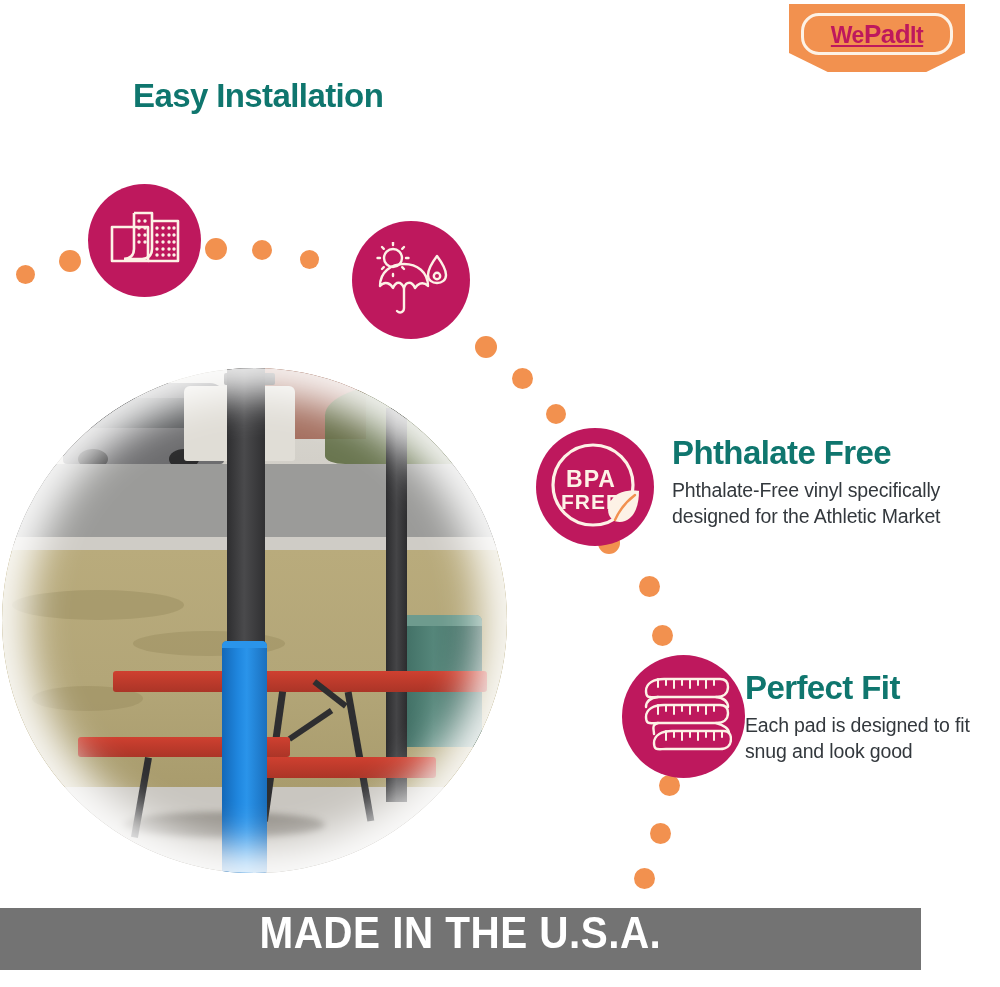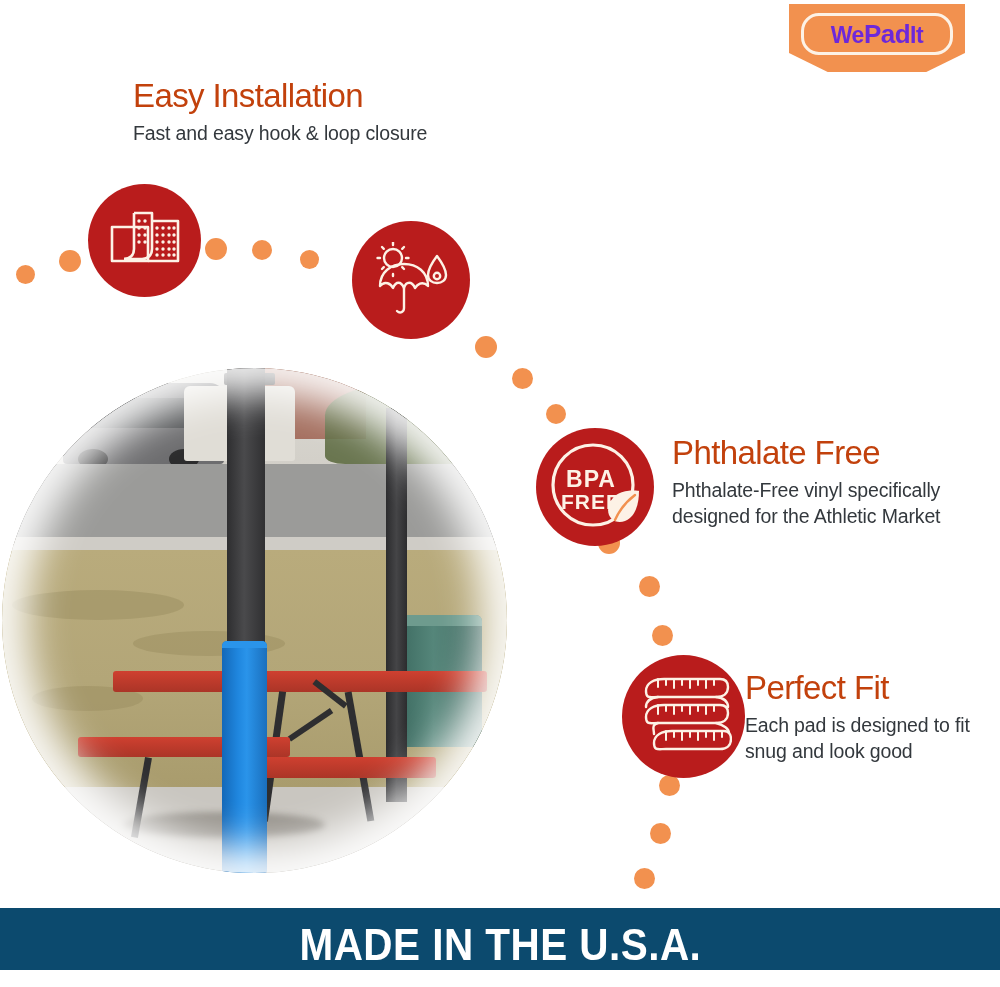--- a/index.html
+++ b/index.html
@@ -42,34 +42,35 @@
     border: 3px solid #fdf2e6;
     border-radius: 18px;
     display: flex;
     align-items: center;
     justify-content: center;
   }
   .logo-text {
     font-size: 23px;
     letter-spacing: -0.5px;
     line-height: 1;
-    color: #6d28d9;
+    color: #be185d;
     white-space: nowrap;
+    text-decoration: underline;
   }
   .logo-text .lt-we { font-weight: bold; }
   .logo-text .lt-pad { font-weight: bold; font-size: 26px; }
   .logo-text .lt-it { font-weight: bold; }
 
   
   .feature { position: absolute; }
   .feature h2 {
     margin: 0 0 6px 0;
     font-size: 33px;
-    font-weight: normal;
-    color: #c2410c;
+    font-weight: bold;
+    color: #0f766e;
     letter-spacing: -0.6px;
     line-height: 1.08;
   }
   .feature p {
     margin: 0;
     font-size: 19.5px;
     color: #33383d;
     line-height: 1.35;
     letter-spacing: -0.15px;
     font-weight: normal;
@@ -77,21 +78,21 @@
 
   #feat-install { left: 133px; top: 78px; width: 430px; }
   #feat-weather { left: 484px; top: 212px; width: 430px; }
   #feat-phthalate { left: 672px; top: 435px; width: 300px; }
   #feat-fit { left: 745px; top: 670px; width: 250px; }
 
   
   .icon-circle {
     position: absolute;
     border-radius: 50%;
-    background: #b91c1c;
+    background: #be185d;
     display: flex;
     align-items: center;
     justify-content: center;
   }
   #icon-install { left: 88px; top: 184px; width: 113px; height: 113px; }
   #icon-weather { left: 352px; top: 221px; width: 118px; height: 118px; }
   #icon-bpa    { left: 536px; top: 428px; width: 118px; height: 118px; }
   #icon-fit    { left: 622px; top: 655px; width: 123px; height: 123px; }
 
   .icon-circle svg { display: block; }
@@ -183,23 +184,23 @@
   #photo .fade {
     position: absolute; inset: 0; border-radius: 50%;
     box-shadow: inset 0 0 38px 26px rgba(255,255,255,.92);
     pointer-events: none;
   }
 
   
   #usa-banner {
     position: absolute;
     left: 0; top: 908px;
-    width: 1000px; height: 62px;
-    background: #0c4a6e;
-    display: flex; align-items: flex-end; justify-content: center;
+    width: 921px; height: 62px;
+    background: #737373;
+    display: flex; align-items: flex-start; justify-content: center;
   }
   #usa-banner .usa-text {
     font-family: "Liberation Sans Narrow", "Liberation Sans", sans-serif;
     font-size: 44px;
     font-weight: bold;
     color: #ffffff;
     letter-spacing: 0.5px;
     transform: scaleX(.92);
     white-space: nowrap;
   }
@@ -339,21 +340,20 @@
           <path d="M62 58 L62 67"></path>
           <path d="M70 58 L70 64"></path>
         <path d="M78 58 L78 67"></path>
           <path d="M86 58 L86 64"></path>
       </g>
     </svg>
   </div>
 
   <div class="feature" id="feat-install">
     <h2>Easy Installation</h2>
-    <p>Fast and easy hook &amp; loop closure</p>
   </div>
 
   <div class="feature" id="feat-weather">
   </div>
 
   <div class="feature" id="feat-fit">
     <h2>Perfect Fit</h2>
     <p>Each pad is designed to fit snug and look good</p>
   </div>
 

